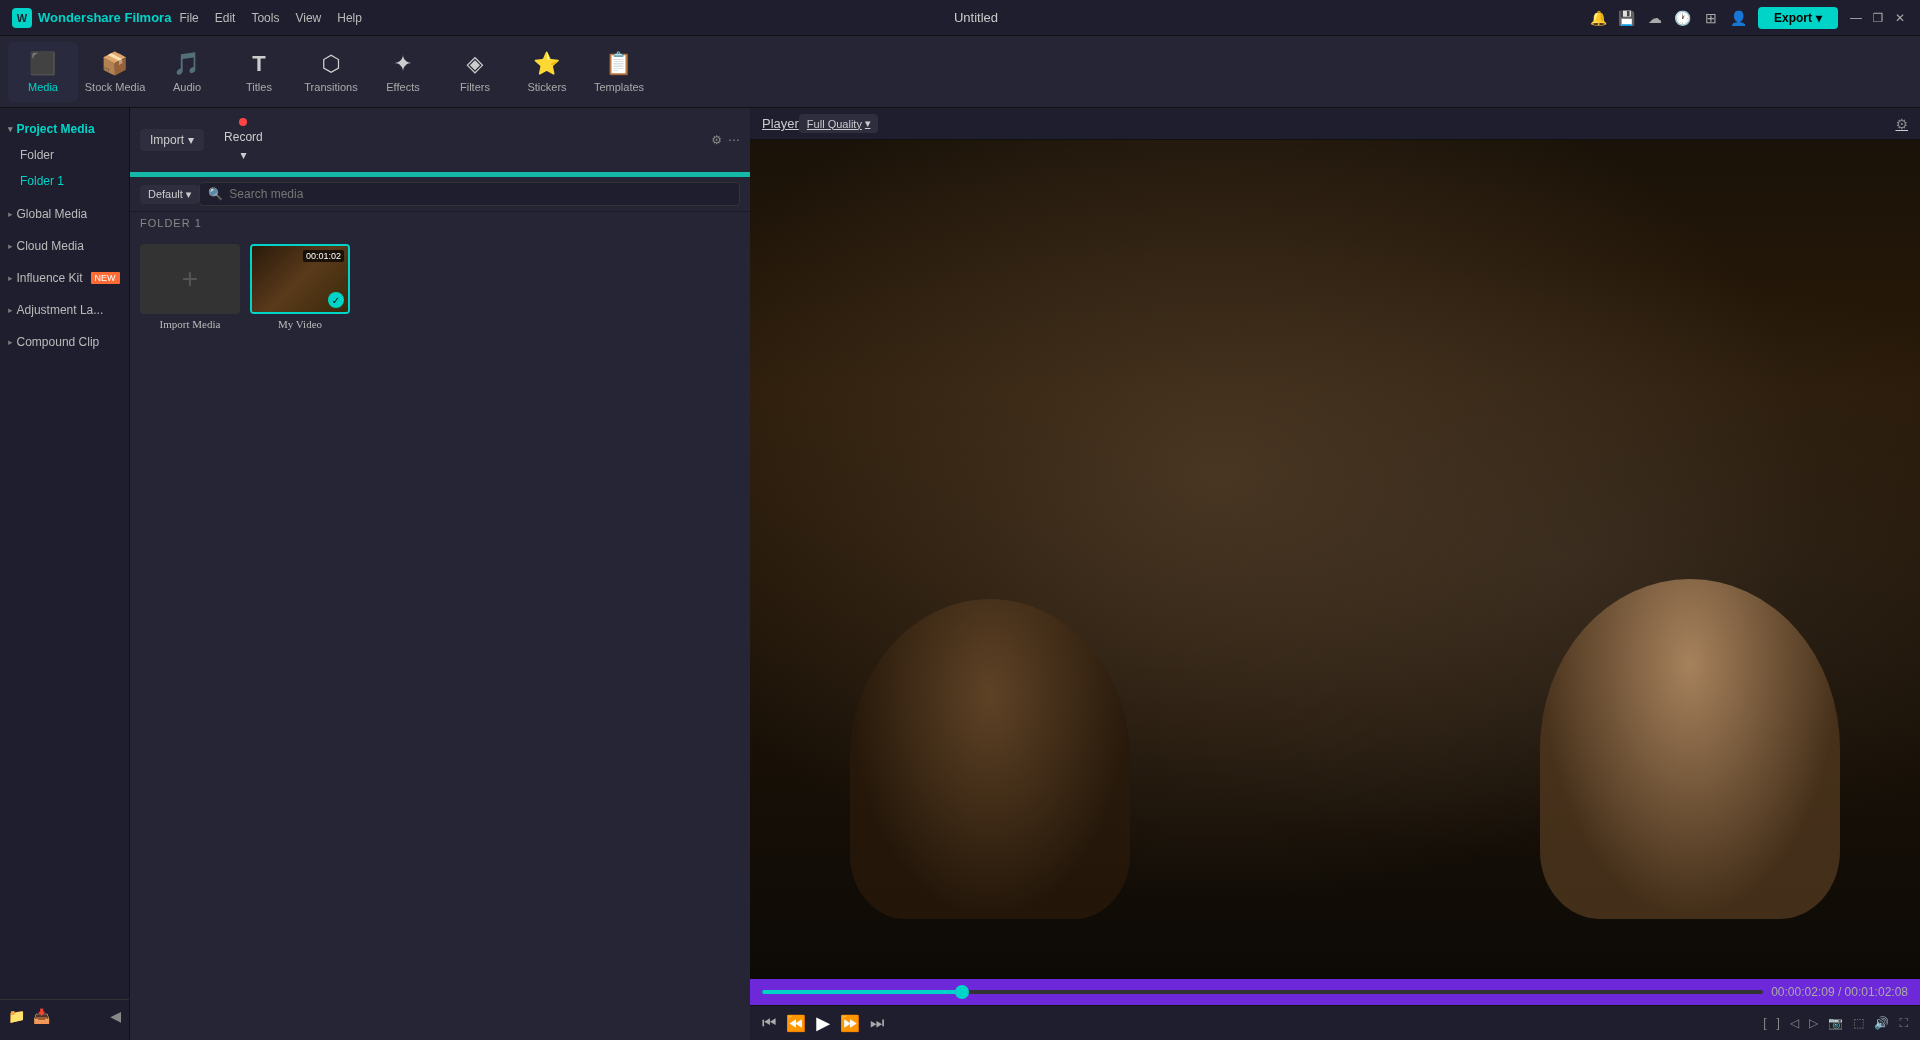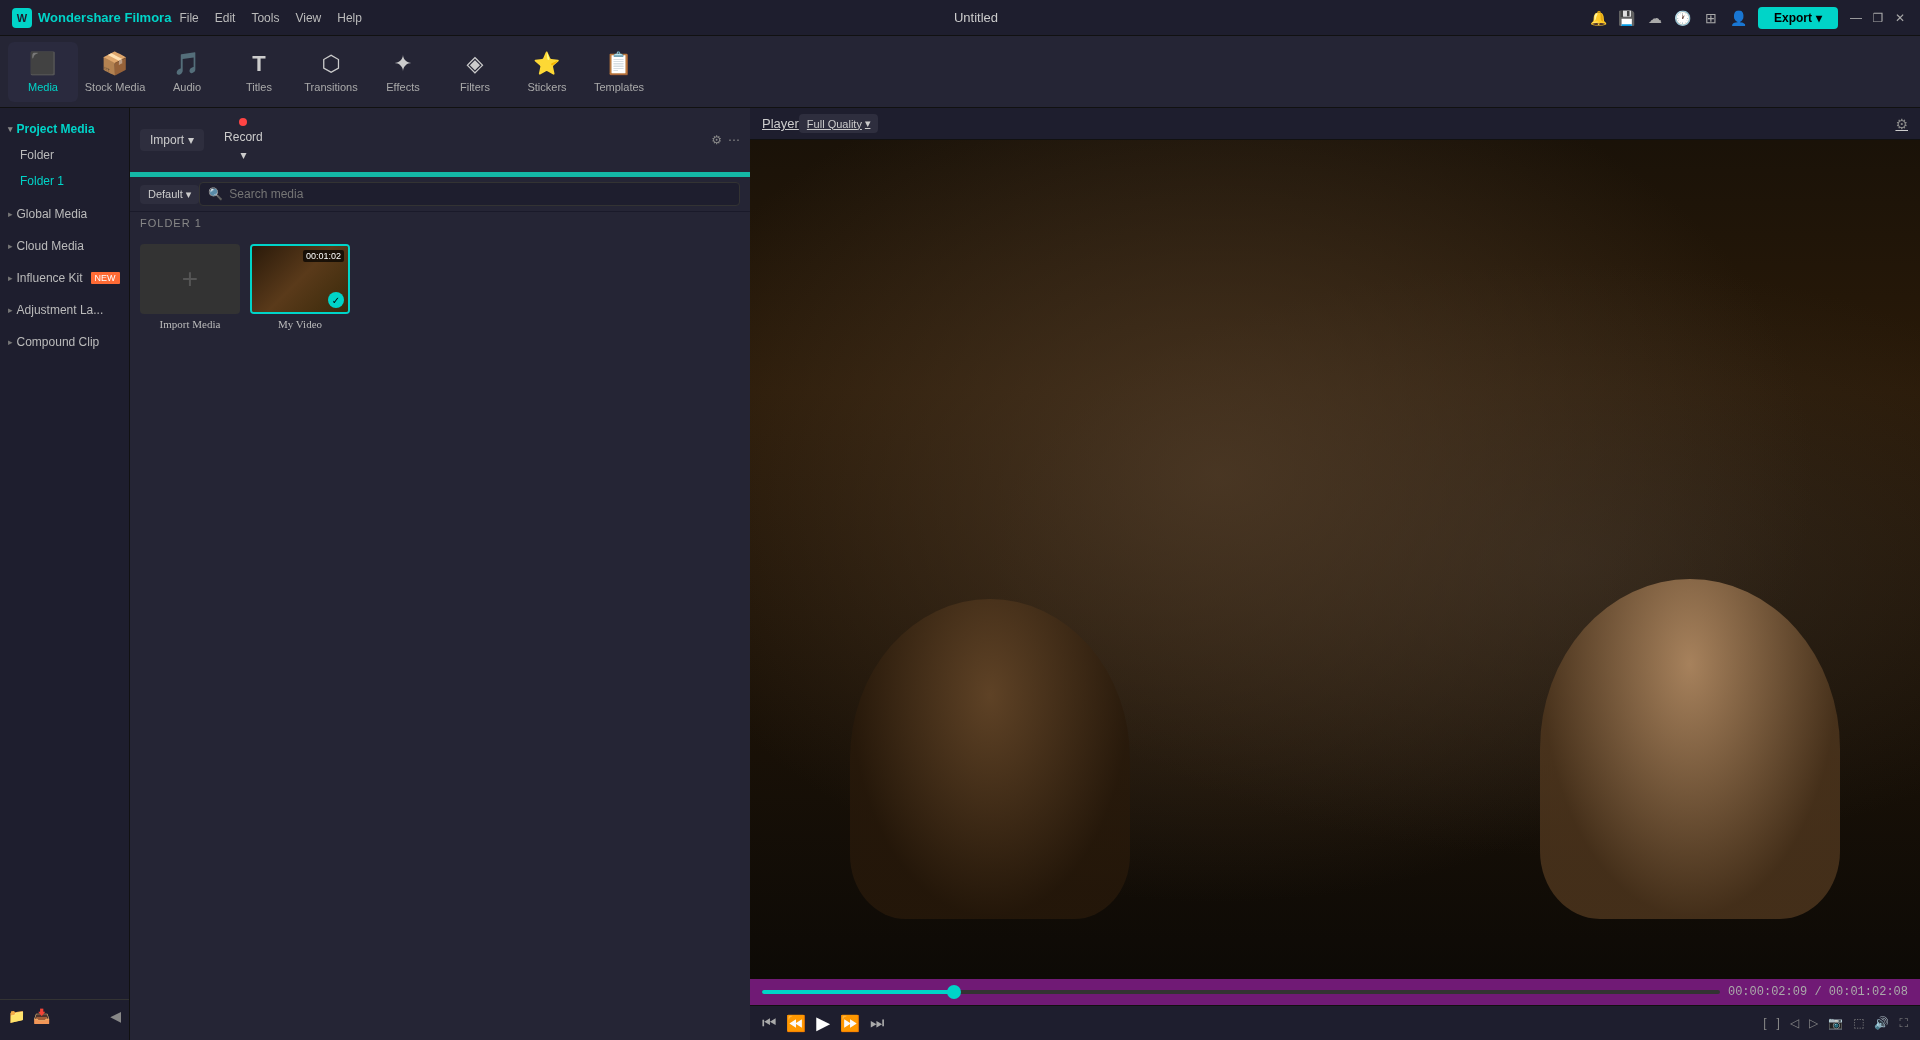--- a/index.html
+++ b/index.html
@@ -344,26 +344,25 @@
       bottom: 40px;
       left: 50%;
       transform: translateX(-50%);
       color: #fff;
       font-size: 18px;
       text-shadow: 1px 1px 3px #000;
       white-space: nowrap;
     }
 
     #player-progress {
-      background: #701a75;
+      background: #6d28d9;
       padding: 6px 12px;
       display: flex;
       align-items: center;
       gap: 8px;
-      font-family: Liberation Mono, monospace;
     }
     .progress-bar {
       flex: 1;
       height: 4px;
       background: #333;
       border-radius: 2px;
       position: relative;
     }
     .progress-fill {
       height: 100%;

